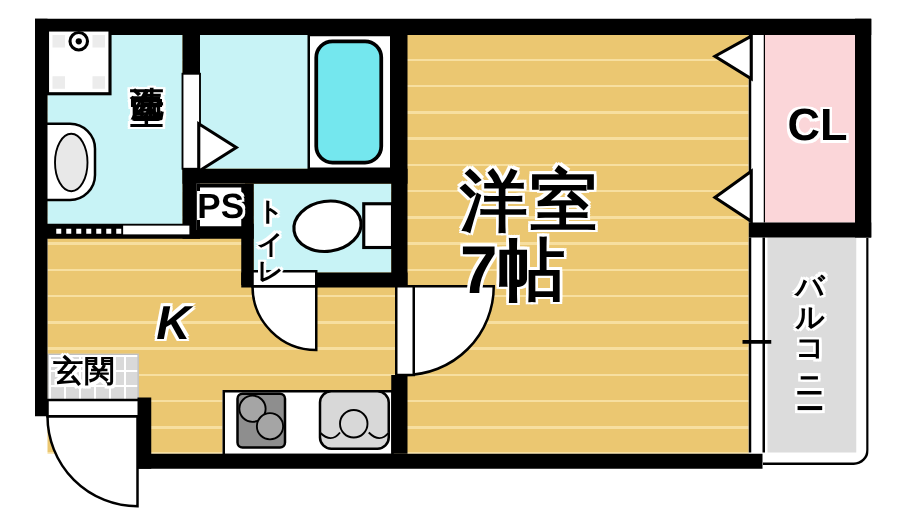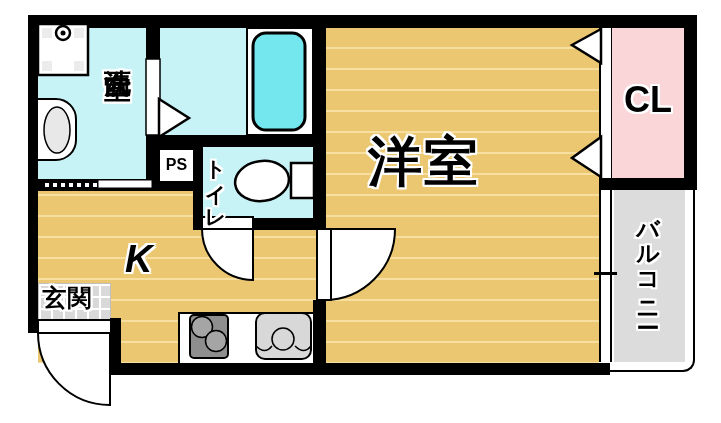--- a/index.html
+++ b/index.html
@@ -79,21 +79,21 @@
   <div class="abs wall" style="left:28px;top:179px;width:175px;height:12px;"></div>
   <div class="abs wall" style="left:146px;top:28px;width:14px;height:31px;"></div>
   <div class="abs wall" style="left:146px;top:135px;width:14px;height:56px;"></div>
   <div class="abs wall" style="left:146px;top:135px;width:180px;height:12px;"></div>
   <div class="abs wall" style="left:193px;top:147px;width:10px;height:81px;"></div>
   <div class="abs wall" style="left:193px;top:218px;width:133px;height:12px;"></div>
   <div class="abs wall" style="left:313px;top:28px;width:13px;height:201px;"></div>
   <div class="abs wall" style="left:313px;top:300px;width:13px;height:63px;"></div>
 
   <div class="abs psbox" style="left:157px;top:147px;width:33px;height:31px;">
-    <span class="lbl" style="font-size:16px;">PS</span>
+    <span class="lbl" style="font-size:28px;">PS</span>
   </div>
 
   <svg width="721" height="423" viewBox="0 0 721 423">
 
     <path d="M110,333 L38,333 A72,72 0 0 0 110,405 Z" fill="#fff" stroke="#000" stroke-width="2"></path>
     <path d="M253,229 L202,229 A51,51 0 0 0 253,280 Z" fill="#fff" stroke="#000" stroke-width="2"></path>
     <path d="M324,229 L324,300 A71,71 0 0 0 395,229 Z" fill="#fff" stroke="#000" stroke-width="2"></path>
 
     <rect x="38" y="320" width="73" height="13" fill="#fff" stroke="#000" stroke-width="2"></rect>
     <rect x="202" y="217" width="51" height="12" fill="#fff" stroke="#000" stroke-width="2"></rect>
@@ -139,19 +139,20 @@
 
 
   <div class="abs lbl vert" style="left:205px;top:145px;font-size:21px;letter-spacing:1px;">トイレ</div>
 
   <div class="abs lbl" style="left:125px;top:240px;font-size:38px;font-style:italic;">K</div>
 
   <div class="abs lbl ctr" style="left:38px;top:286px;width:59px;font-size:24px;letter-spacing:1px;">玄関</div>
 
   <div class="abs" style="left:368px;top:134px;width:200px;text-align:left;">
     <div class="lbl" style="font-size:54px;letter-spacing:2px;">洋室</div>
+    <div class="lbl" style="font-size:54px;">7帖</div>
   </div>
 
-  <div class="abs lbl ctr" style="left:612px;top:82px;width:72px;font-size:36px;">CL</div>
+  <div class="abs lbl ctr" style="left:612px;top:82px;width:84px;font-size:36px;">CL</div>
 
   <div class="abs lbl vert" style="left:636px;top:202px;font-size:23px;letter-spacing:2px;">バルコニー</div>
 
 </div>
 
 </body></html>

